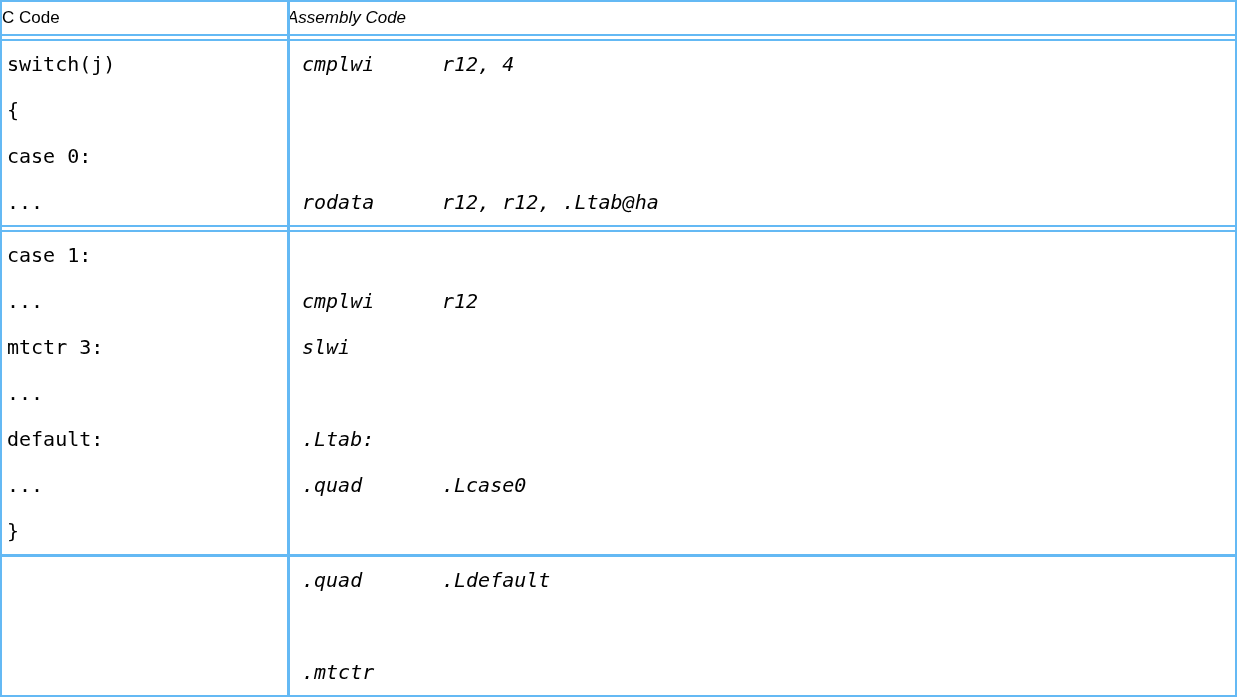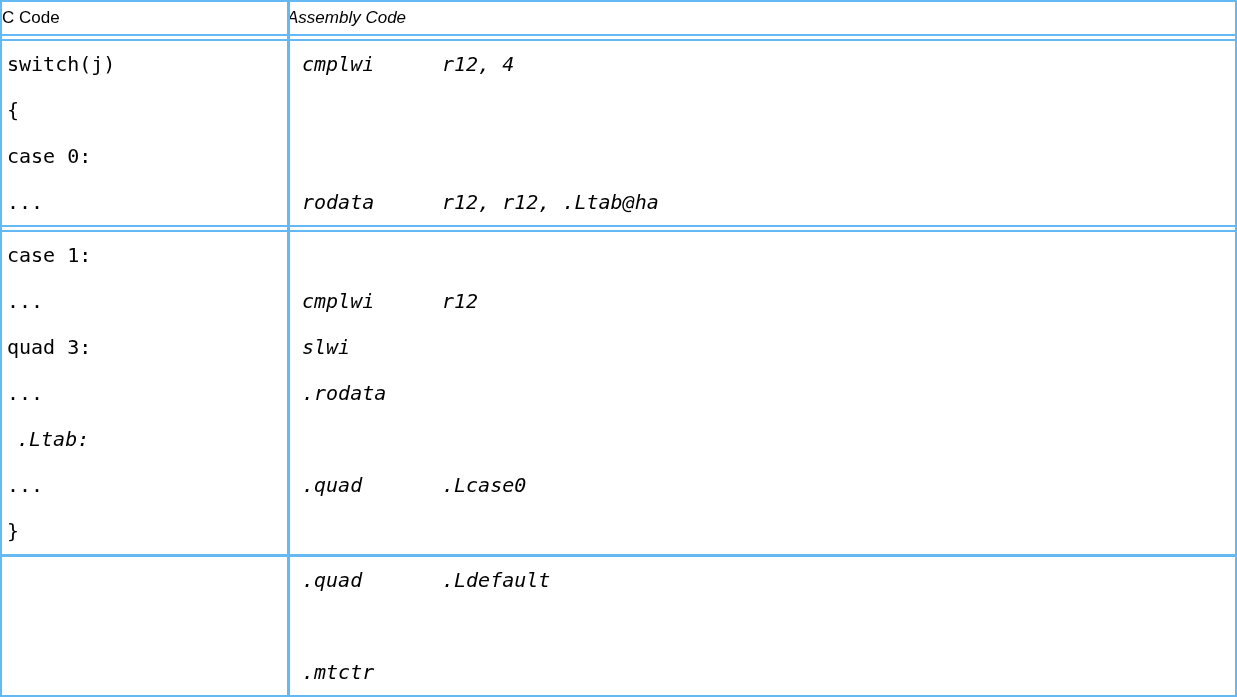--- a/index.html
+++ b/index.html
@@ -80,28 +80,28 @@
       </div>
       <div class="group">
         <div class="row body-row">
           <div class="c-cell code">case 1:</div>
         </div>
         <div class="row body-row">
           <div class="c-cell code">...</div>
           <div class="asm-cell code"><span class="op">cmplwi</span><span>r12</span></div>
         </div>
         <div class="row body-row">
-          <div class="c-cell code">quad 3:</div>
+          <div class="c-cell code">mtctr 3:</div>
           <div class="asm-cell code"><span class="op">slwi</span><span></span></div>
         </div>
         <div class="row body-row">
           <div class="c-cell code">...</div>
-          <div class="asm-cell code"><span class="op">.rodata</span><span></span></div>
         </div>
         <div class="row body-row">
+          <div class="c-cell code">default:</div>
           <div class="asm-cell code"><span class="op">.Ltab:</span><span></span></div>
         </div>
         <div class="row body-row">
           <div class="c-cell code">...</div>
           <div class="asm-cell code"><span class="op">.quad</span><span>.Lcase0</span></div>
         </div>
         <div class="row body-row">
           <div class="c-cell code">}</div>
         </div>
       </div>

